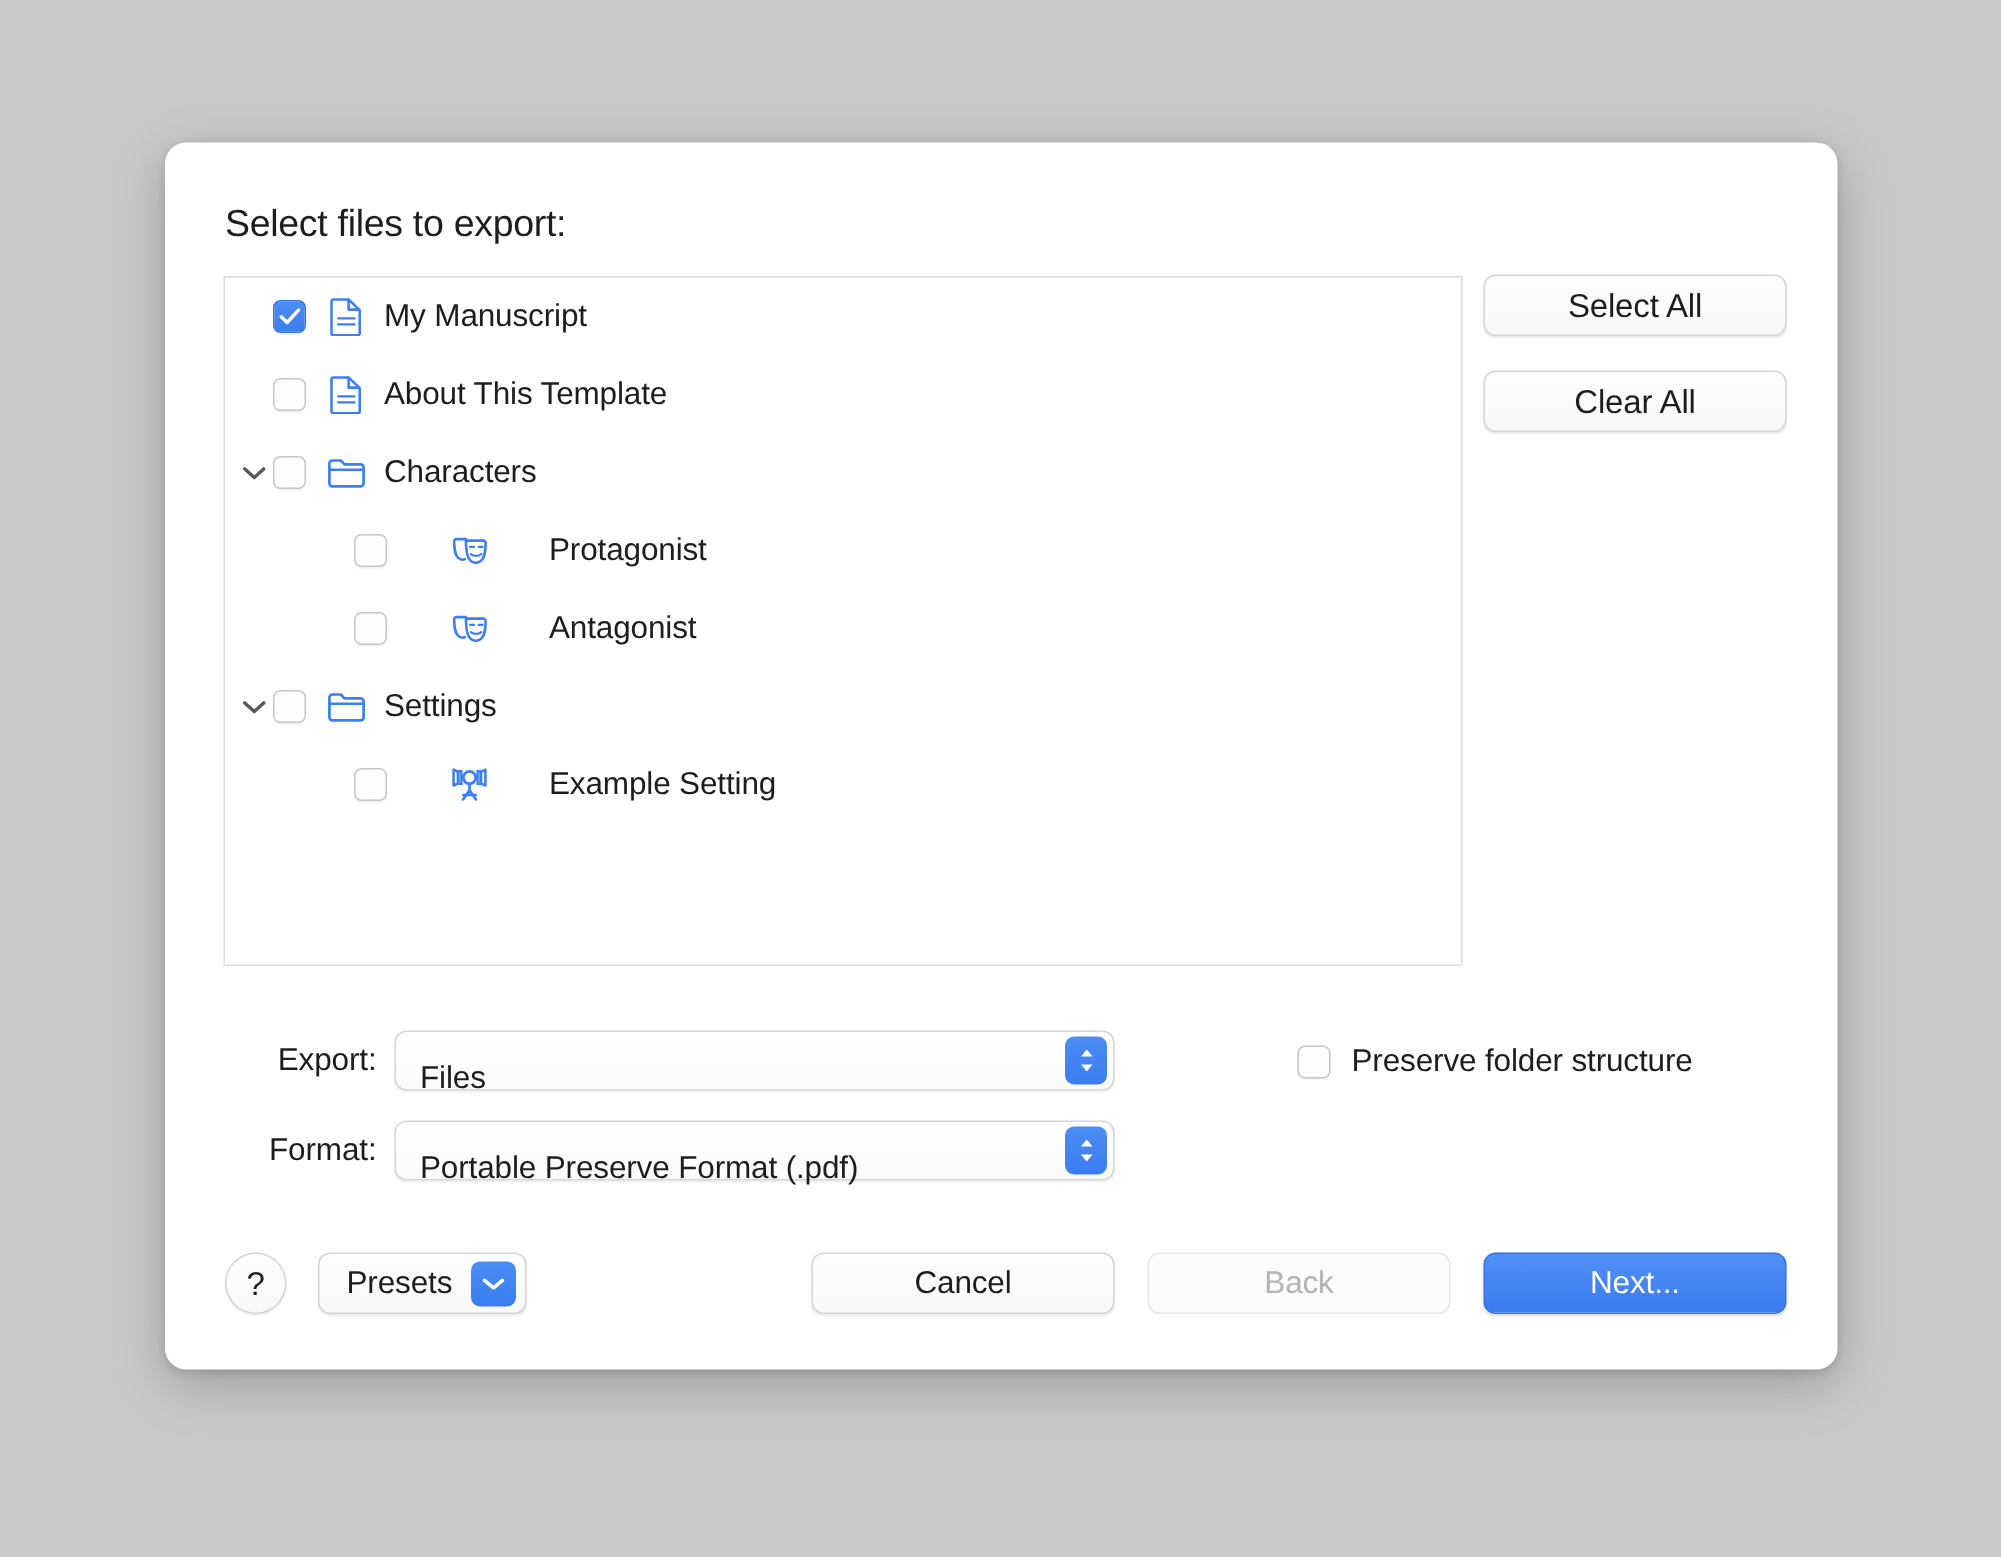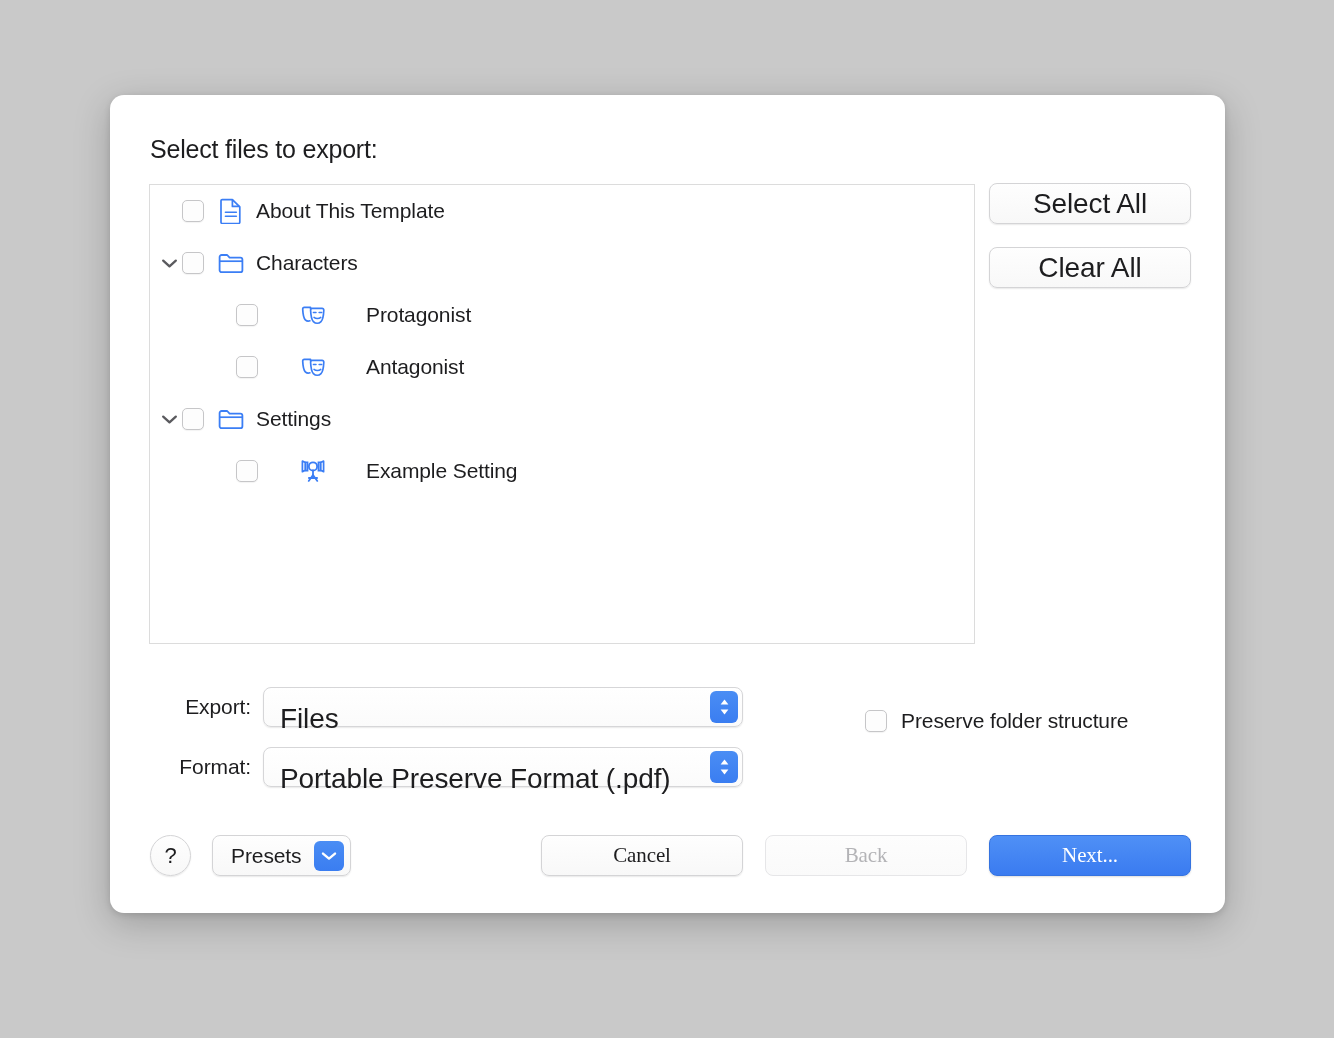--- a/index.html
+++ b/index.html
@@ -112,21 +112,21 @@
     width: 202px;
     height: 41px;
     border-radius: 8px;
     border: 1px solid #d4d4d6;
     background: linear-gradient(180deg,#fefefe 0%,#f8f8f8 100%);
     box-shadow: 0 1px 1.5px rgba(0,0,0,0.09);
     box-sizing: border-box;
     display: flex;
     align-items: center;
     justify-content: center;
-    font-size: 28px;
+    font-size: 22px;
     color: #1d1d1f;
     letter-spacing: -0.1px;
   }
   #select-all-button { top: 88px; }
   #clear-all-button  { top: 152px; }
 
   
   .opt-row {
     position: absolute;
     left: 39px;
@@ -155,21 +155,21 @@
     box-sizing: border-box;
     display: flex;
     align-items: center;
     position: relative;
   }
   #export-popup { width: 480px; }
   #format-popup { width: 480px; }
 
   .popup-value {
     padding-left: 16px;
-    font-size: 28px;
+    font-size: 21px;
     color: #1d1d1f;
     letter-spacing: -0.1px;
     white-space: nowrap;
     margin-top: 24px;
   }
   .stepper {
     position: absolute;
     right: 4px;
     top: 3px;
     width: 28px;
@@ -178,21 +178,21 @@
     background: linear-gradient(180deg,#4a8df4 0%,#3a7df1 100%);
     display: flex;
     align-items: center;
     justify-content: center;
   }
 
   
   #preserve-row {
     position: absolute;
     left: 755px;
-    top: 614px;
+    top: 601px;
     display: flex;
     align-items: center;
   }
   #preserve-label {
     margin-left: 14px;
     font-size: 21px;
     color: #1d1d1f;
     letter-spacing: -0.1px;
     white-space: nowrap;
   }
@@ -249,21 +249,20 @@
     position: absolute;
     top: 740px;
     height: 41px;
     border-radius: 8px;
     box-sizing: border-box;
     display: flex;
     align-items: center;
     justify-content: center;
     font-size: 21px;
     letter-spacing: -0.1px;
-    font-family: Liberation Serif, serif;
   }
   #cancel-button {
     left: 431px;
     width: 202px;
     border: 1px solid #d4d4d6;
     background: linear-gradient(180deg,#fefefe 0%,#f8f8f8 100%);
     box-shadow: 0 1px 1.5px rgba(0,0,0,0.09);
     color: #1d1d1f;
   }
   #back-button {
@@ -283,20 +282,41 @@
   }
 </style>
 </head>
 <body>
 
 <div id="dialog">
 
   <div id="prompt-title">Select files to export:</div>
 
   <div id="file-list">
+      <div class="list-row">
+        <span class="disclosure blank">
+          <svg width="17" height="11" viewBox="0 0 17 11" aria-hidden="true">
+            <path d="M2.2 2.6 L8.5 8.4 L14.8 2.6" fill="none" stroke="#5a5a5e" stroke-width="2.3" stroke-linecap="round" stroke-linejoin="round"></path>
+          </svg>
+        </span>
+        <span class="cb checked">
+          <svg class="tick" width="15" height="12" viewBox="0 0 15 12" aria-hidden="true">
+            <path d="M1.5 6.2 L5.4 10 L13 1.8" fill="none" stroke="#ffffff" stroke-width="2.3" stroke-linecap="round" stroke-linejoin="round"></path>
+          </svg>
+        </span>
+        <span class="row-icon">
+          <svg width="22" height="26" viewBox="0 0 22 26" aria-hidden="true">
+            <path d="M2.2 1.6 h10.2 l7.4 7.2 v15.5 a1.2 1.2 0 0 1 -1.2 1.2 h-16.4 a1.2 1.2 0 0 1 -1.2 -1.2 v-21.5 a1.2 1.2 0 0 1 1.2 -1.2 z" fill="none" stroke="#3b7ef5" stroke-width="1.7" stroke-linejoin="round"></path>
+            <path d="M12.4 1.8 v6.6 h7.0" fill="none" stroke="#3b7ef5" stroke-width="1.7" stroke-linejoin="round"></path>
+            <path d="M5.4 14.2 h11" stroke="#3b7ef5" stroke-width="1.5" stroke-linecap="round"></path>
+            <path d="M5.4 18.2 h11" stroke="#3b7ef5" stroke-width="1.5" stroke-linecap="round"></path>
+          </svg>
+        </span>
+        <span class="row-label">My Manuscript</span>
+      </div>
       <div class="list-row">
         <span class="disclosure blank">
           <svg width="17" height="11" viewBox="0 0 17 11" aria-hidden="true">
             <path d="M2.2 2.6 L8.5 8.4 L14.8 2.6" fill="none" stroke="#5a5a5e" stroke-width="2.3" stroke-linecap="round" stroke-linejoin="round"></path>
           </svg>
         </span>
         <span class="cb"></span>
         <span class="row-icon">
           <svg width="22" height="26" viewBox="0 0 22 26" aria-hidden="true">
             <path d="M2.2 1.6 h10.2 l7.4 7.2 v15.5 a1.2 1.2 0 0 1 -1.2 1.2 h-16.4 a1.2 1.2 0 0 1 -1.2 -1.2 v-21.5 a1.2 1.2 0 0 1 1.2 -1.2 z" fill="none" stroke="#3b7ef5" stroke-width="1.7" stroke-linejoin="round"></path>

